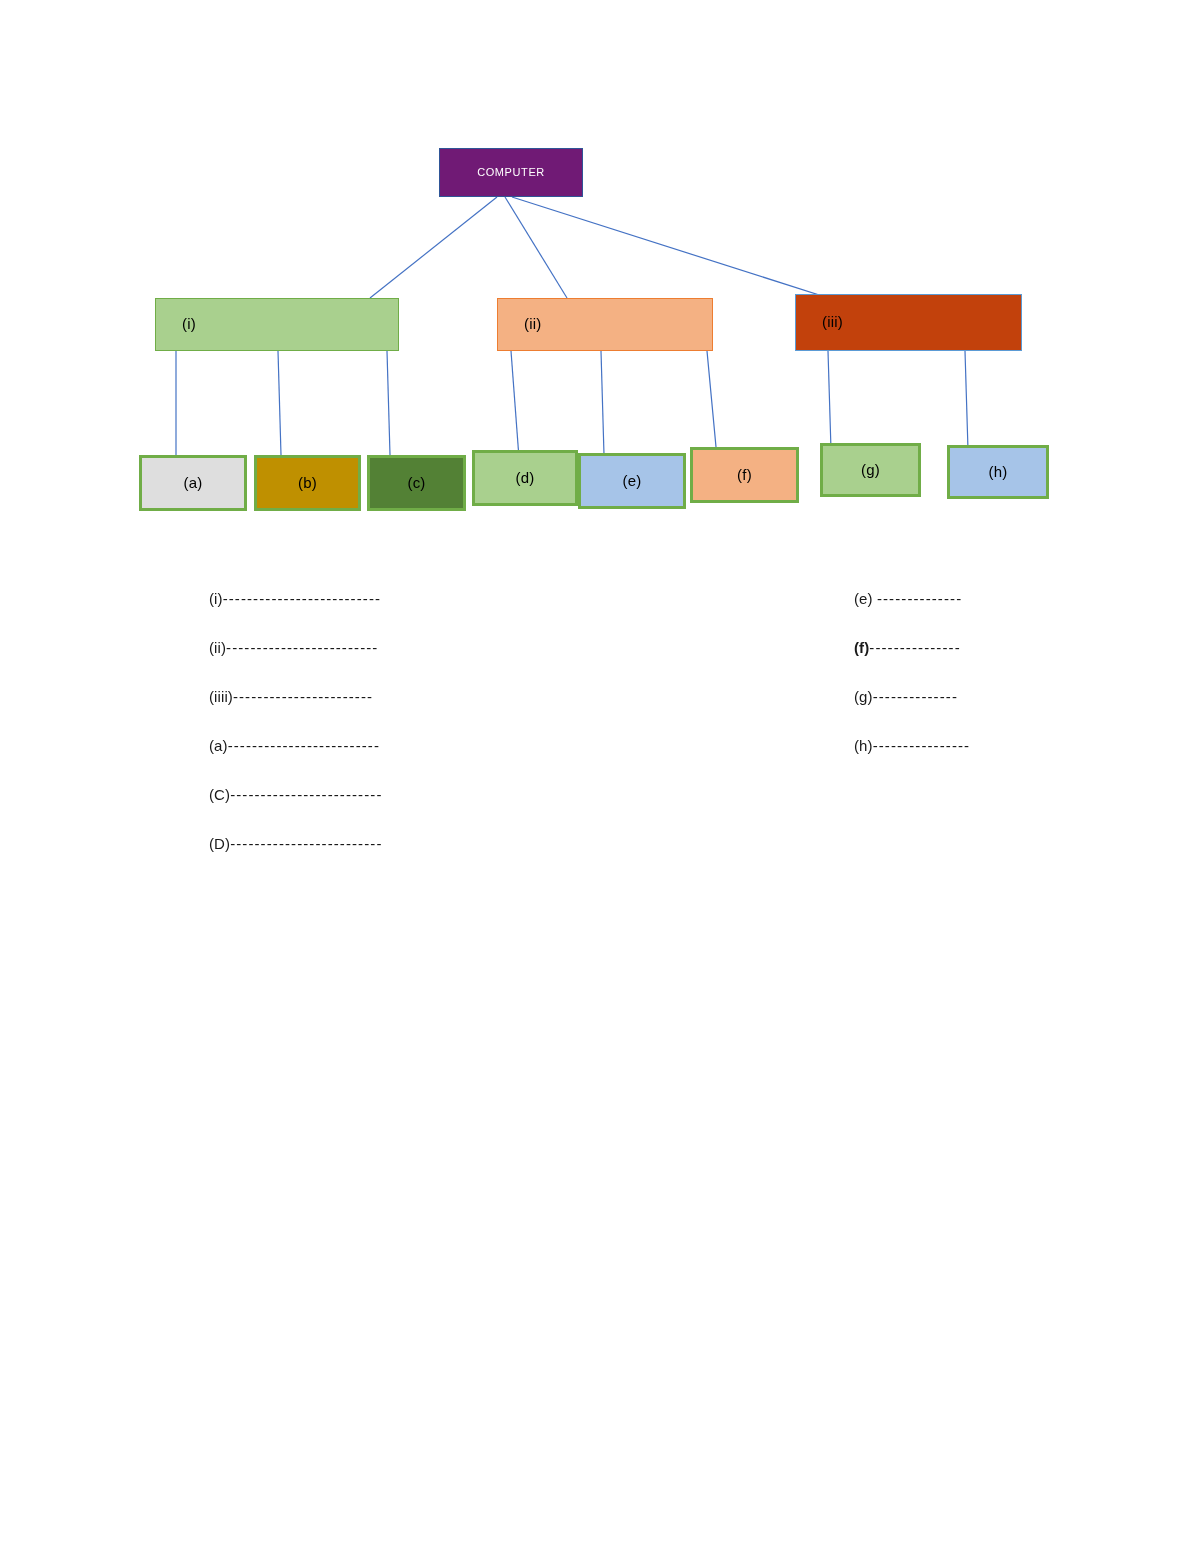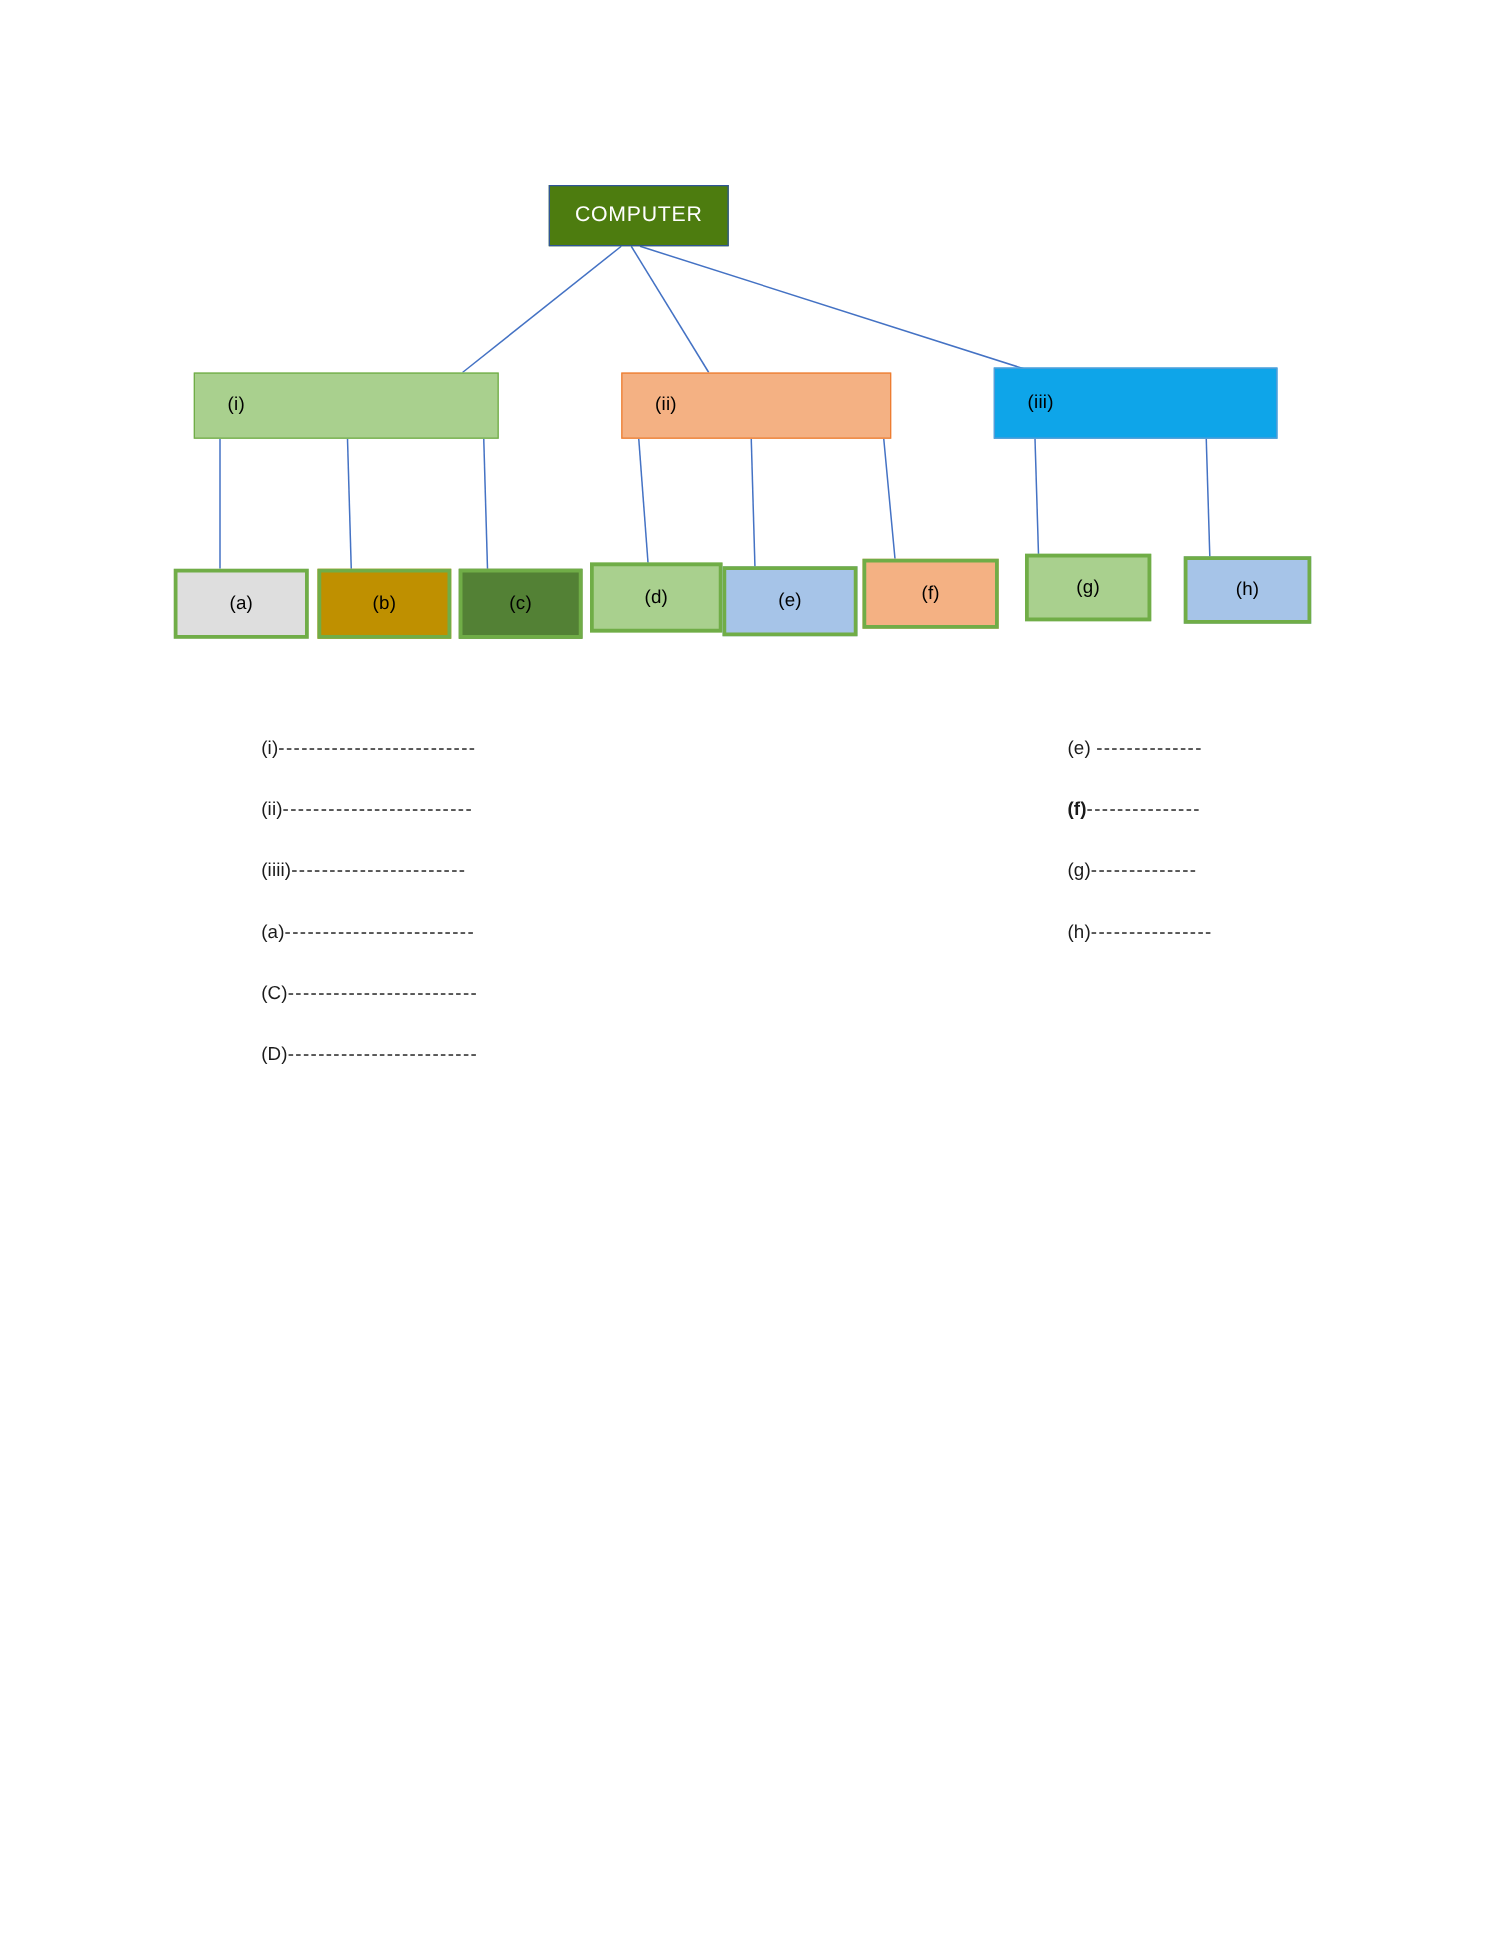--- a/index.html
+++ b/index.html
@@ -42,40 +42,40 @@
     letter-spacing: 0.2px;
     line-height: 1.1;
   }
   .node .lbl {
     display: block;
     width: 100%;
   }
 
   
   .node-root {
-    background: #4d7c0f;
+    background: #701a75;
     border: 1.5px solid #2F5597;
     color: #ffffff;
     justify-content: center;
-    font-size: 17px;
+    font-size: 11px;
     letter-spacing: 0.6px;
   }
   .node-root .lbl { text-align: center; }
 
   
   .node-wide {
     justify-content: flex-start;
     padding-left: 26px;
     font-size: 15px;
   }
   .node-wide .lbl { text-align: left; }
 
   .fill-green  { background: #A9D08E; border: 1.5px solid #70AD47; }
   .fill-salmon { background: #F4B183; border: 1.5px solid #ED7D31; }
-  .fill-blue   { background: #0ea5e9; border: 1.5px solid #5B9BD5; }
+  .fill-blue   { background: #c2410c; border: 1.5px solid #5B9BD5; }
 
   
   .node-leaf {
     justify-content: center;
     border: 3px solid #70AD47;
     font-size: 15px;
   }
   .node-leaf .lbl { text-align: center; }
 
   .leaf-grey   { background: #DEDEDE; }

